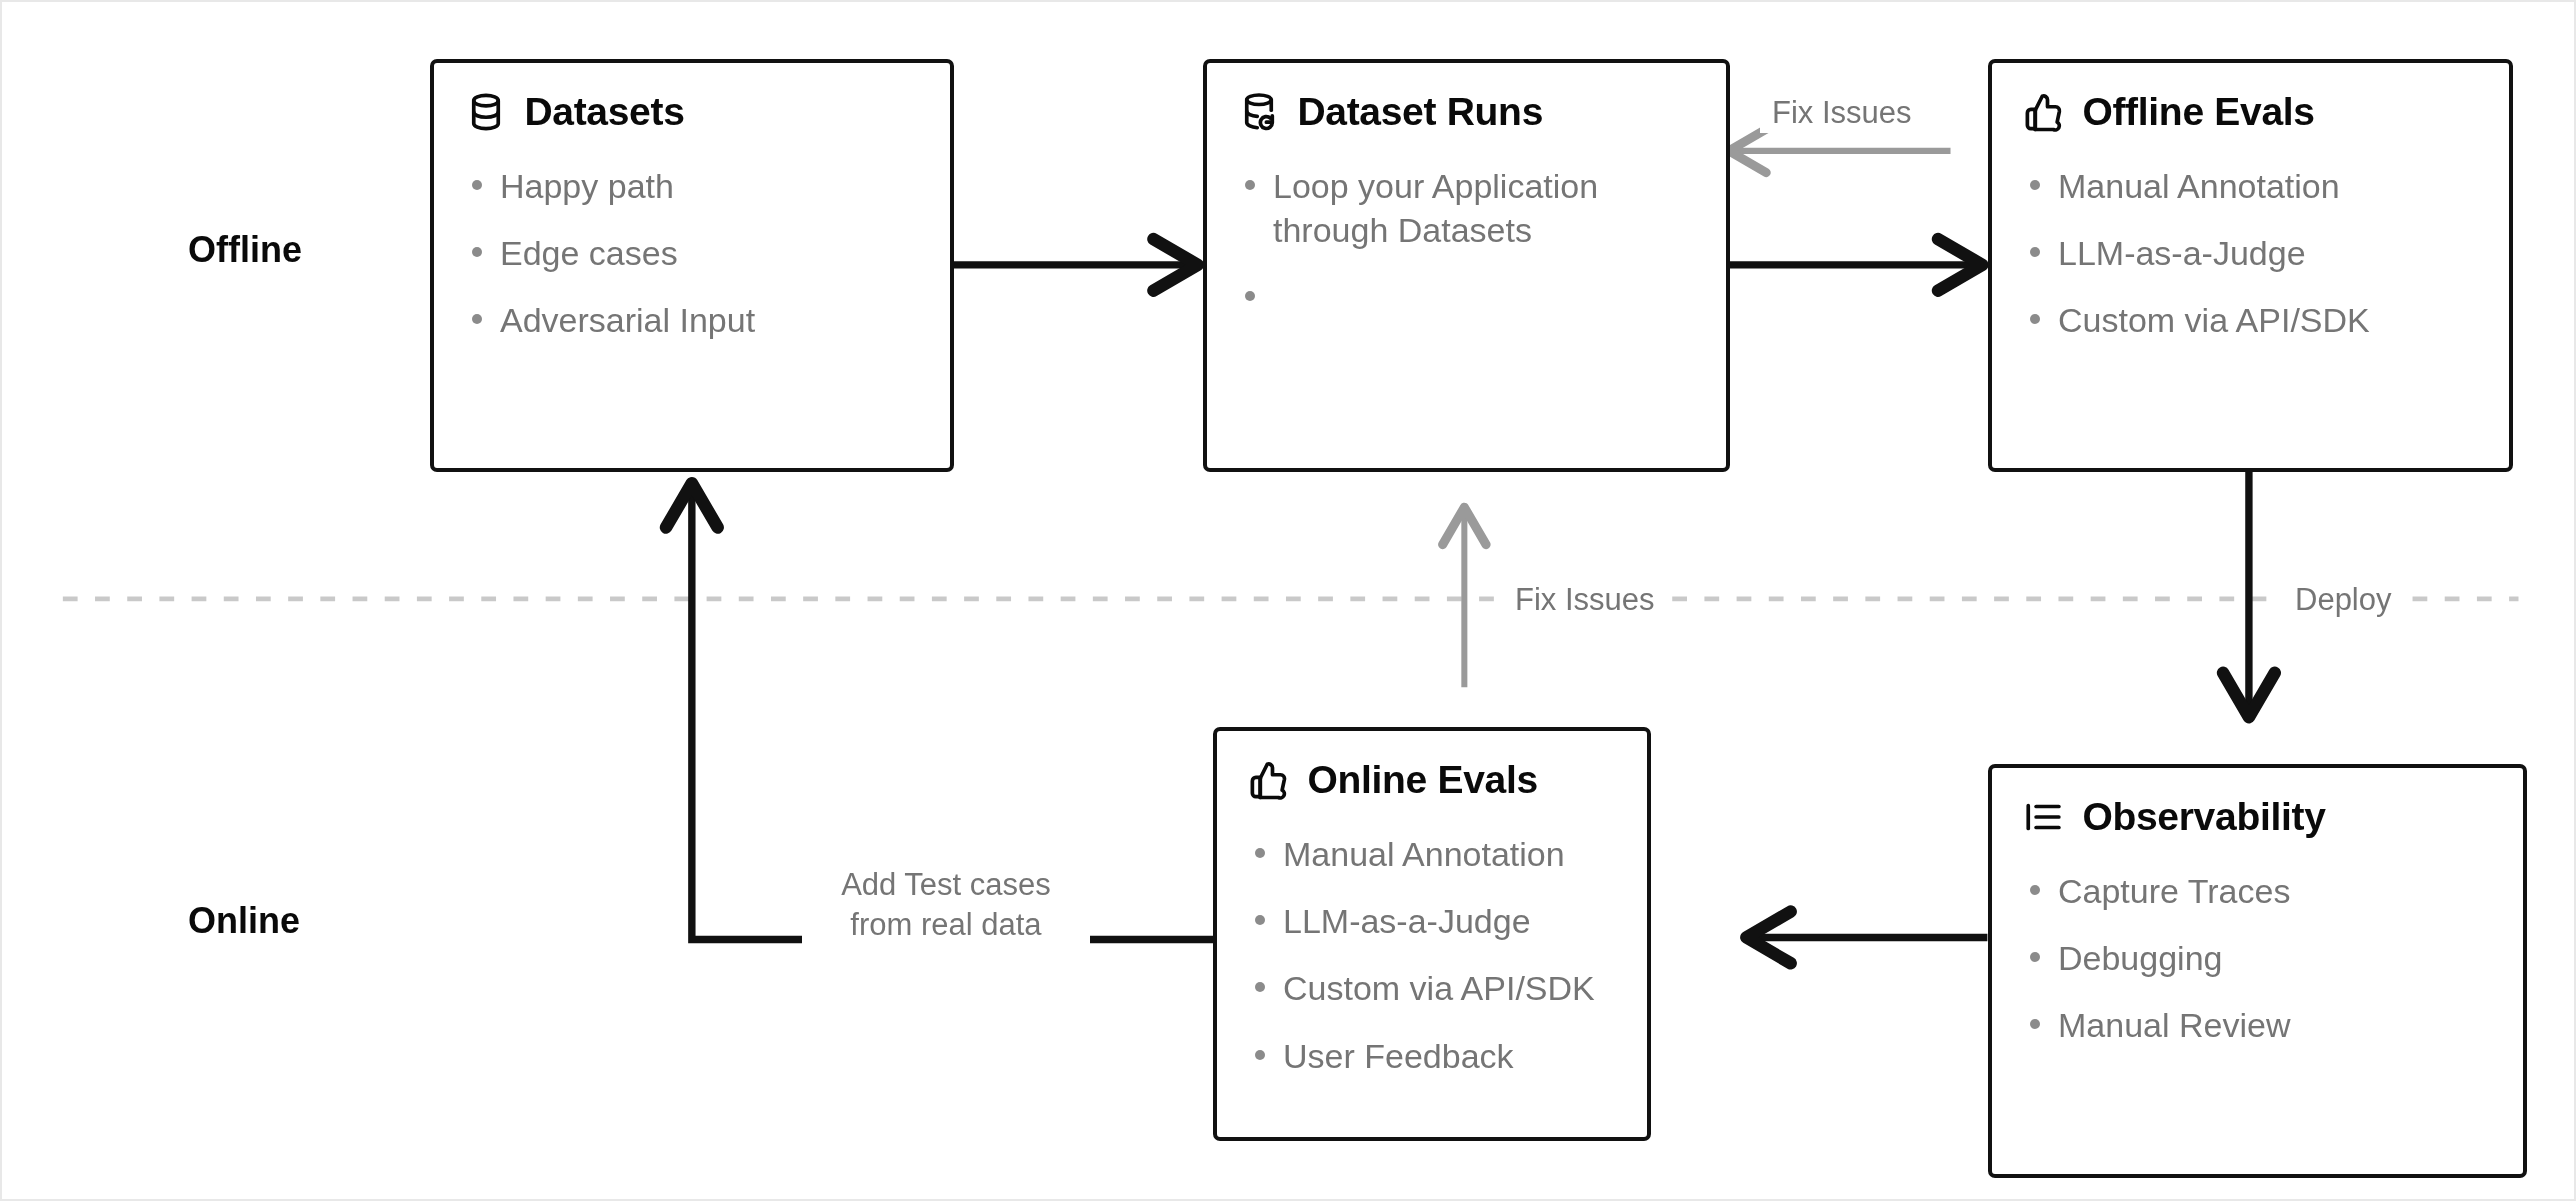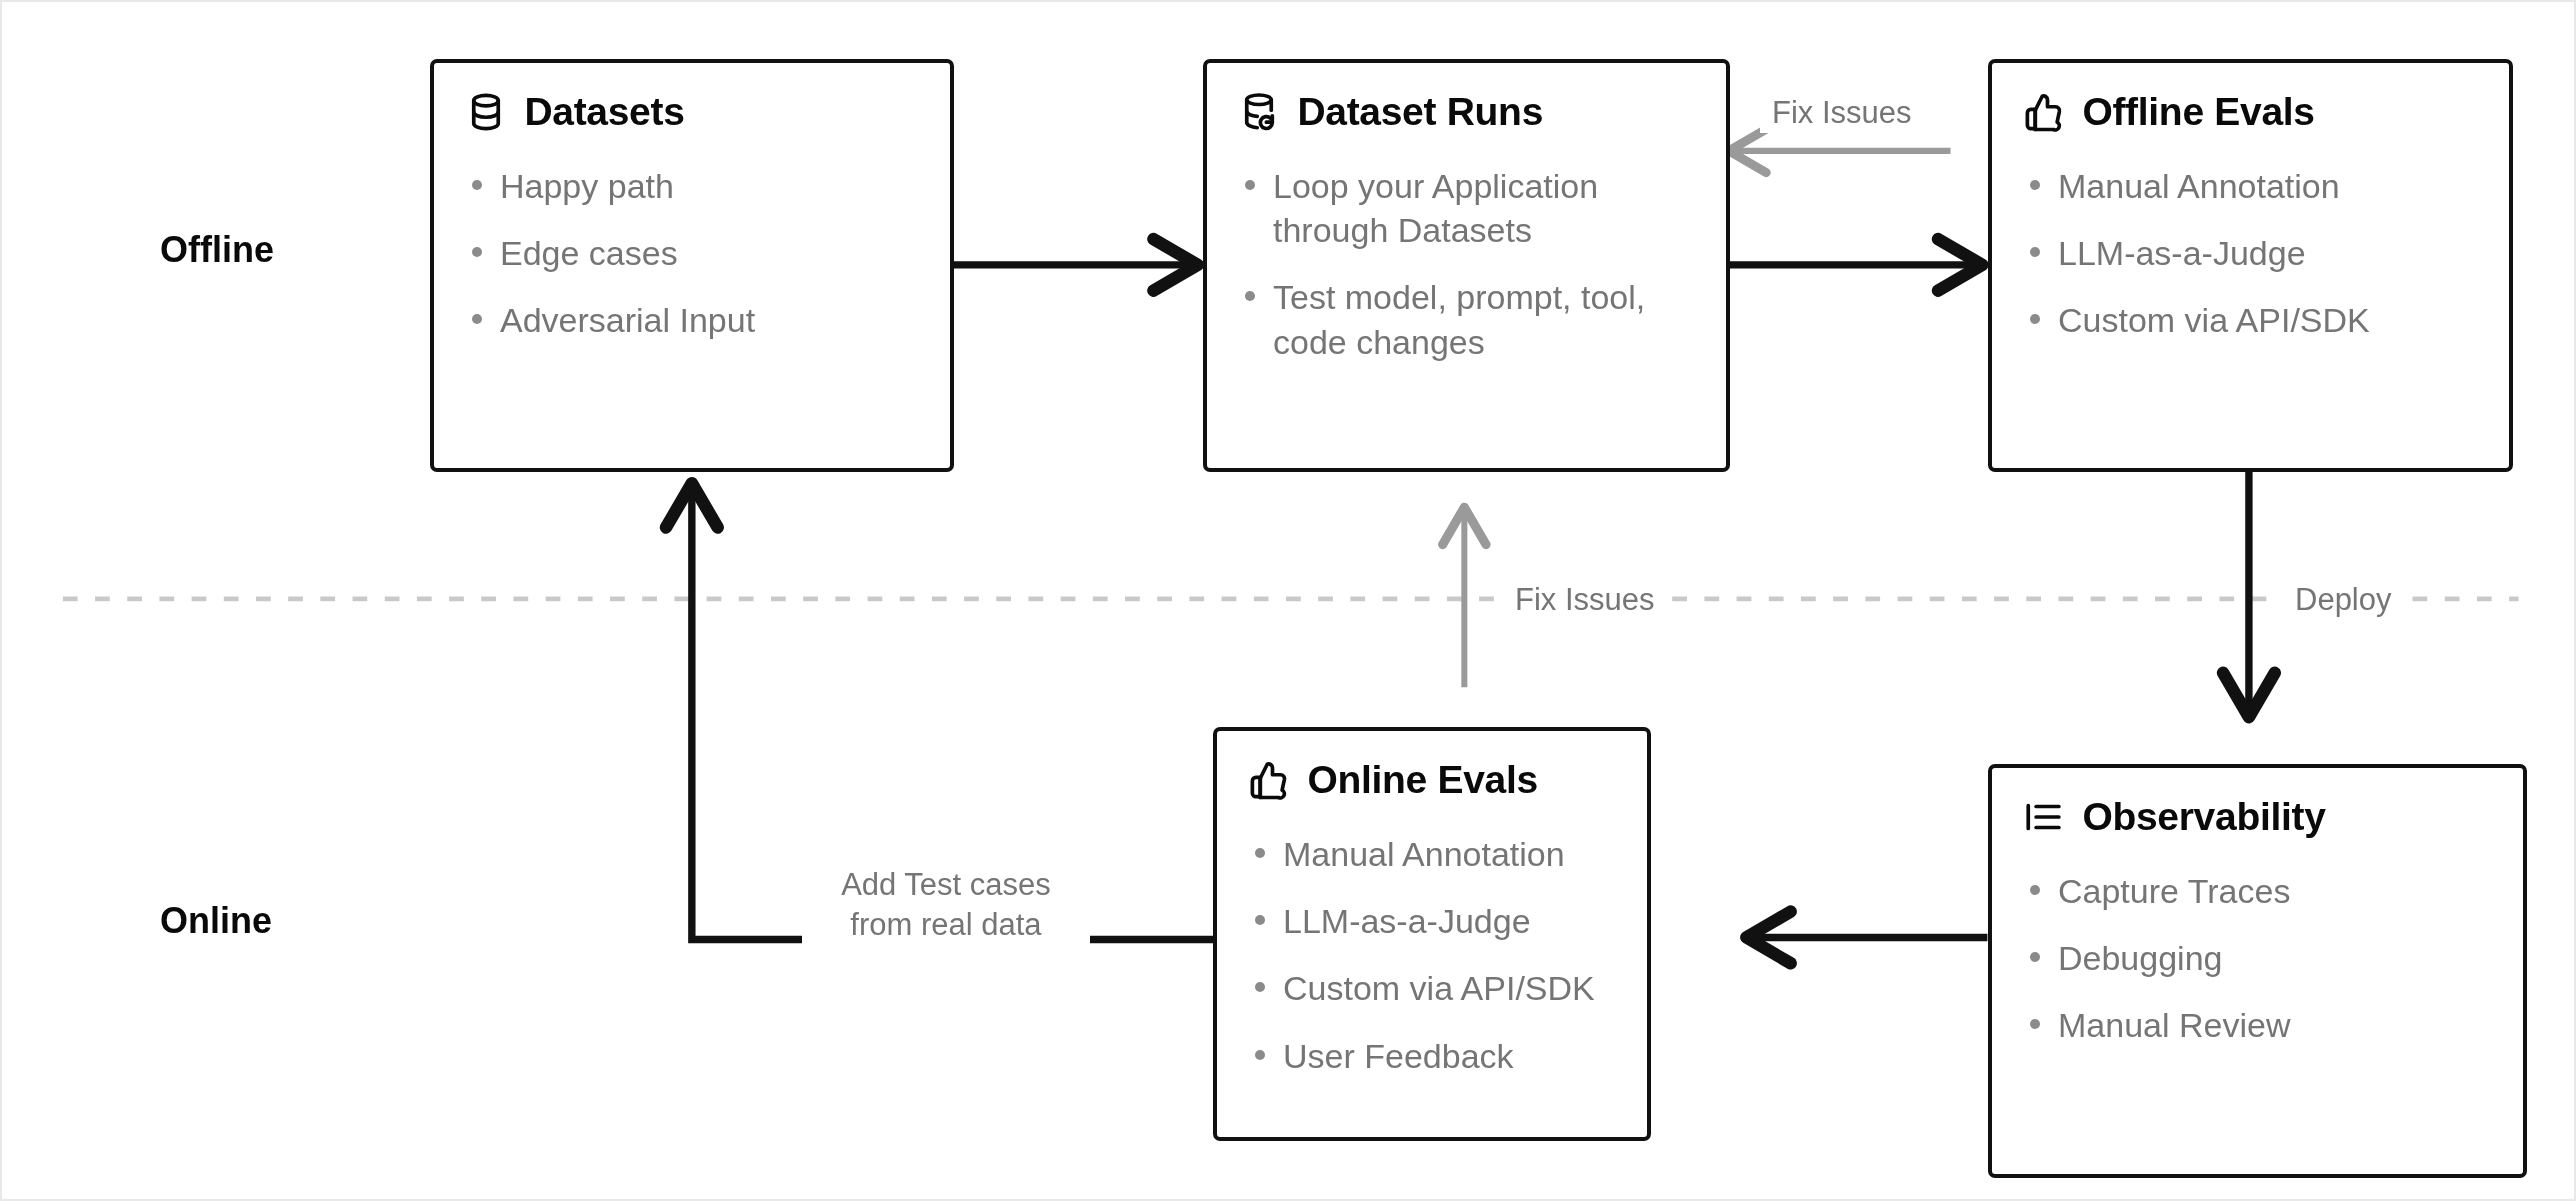--- a/index.html
+++ b/index.html
@@ -76,20 +76,21 @@
     background:#8b8b8b;
   }
   
   .phase-label{
     position:absolute;
     font-size:36px;
     font-weight:bold;
     color:#0a0a0a;
     white-space:nowrap;
     z-index:4;
+    margin-left:28px;
   }
   
   .edge-label{
     position:absolute;
     font-size:31px;
     color:#757575;
     white-space:nowrap;
     background:#ffffff;
     padding:0 12px;
     line-height:1.28;
@@ -167,21 +168,21 @@
         <path d="M19 5v6"></path>
         <path d="M5 5v13c0 1.5 2.6 2.8 6 3"></path>
         <path d="M5 11.5c0 1.5 2.6 2.8 6 3"></path>
         <path d="M18.5 15.5a3.4 3.4 0 1 0 1.1 2.5"></path>
         <path d="M19.6 14.2v3.6h-3.4"></path>
       </svg>
       <div class="node-title">Dataset Runs</div>
     </div>
     <ul class="bullets">
       <li><span class="dot"></span><span>Loop your Application through Datasets</span></li>
-      <li><span class="dot"></span><span>Test model, prompt, tool, code changes</span></li>
+      <li><span class="dot"></span></li>
     </ul>
   </div>
 
   <div class="node" id="node-offline-evals" style="left:1986px; top:57px; width:525px; height:413px;">
     <div class="node-head">
       <svg class="node-icon" viewBox="0 0 24 24" fill="none" stroke="#0a0a0a" stroke-width="2.1" stroke-linecap="round" stroke-linejoin="round">
         <path d="M7 22V11"></path>
         <path d="M2.5 12.5a2 2 0 0 1 2-2H7v11H4.5a2 2 0 0 1-2-2z"></path>
         <path d="M7 11l4-8a2.2 2.2 0 0 1 3 2v4h4.6a2.2 2.2 0 0 1 2.2 2.6l-1.3 6.2A2.2 2.2 0 0 1 17.3 22H7"></path>
       </svg>

